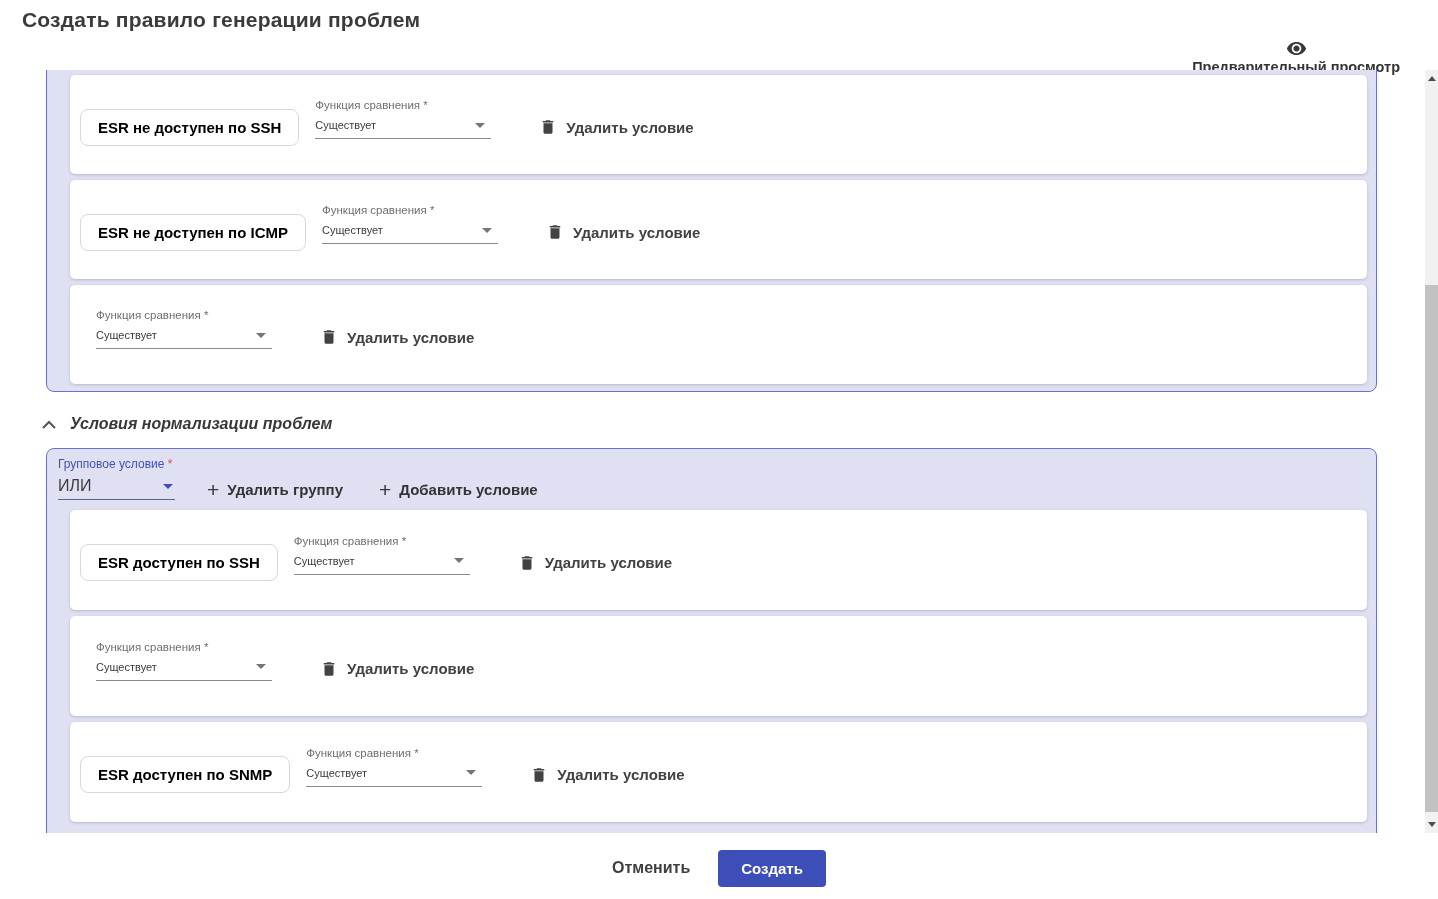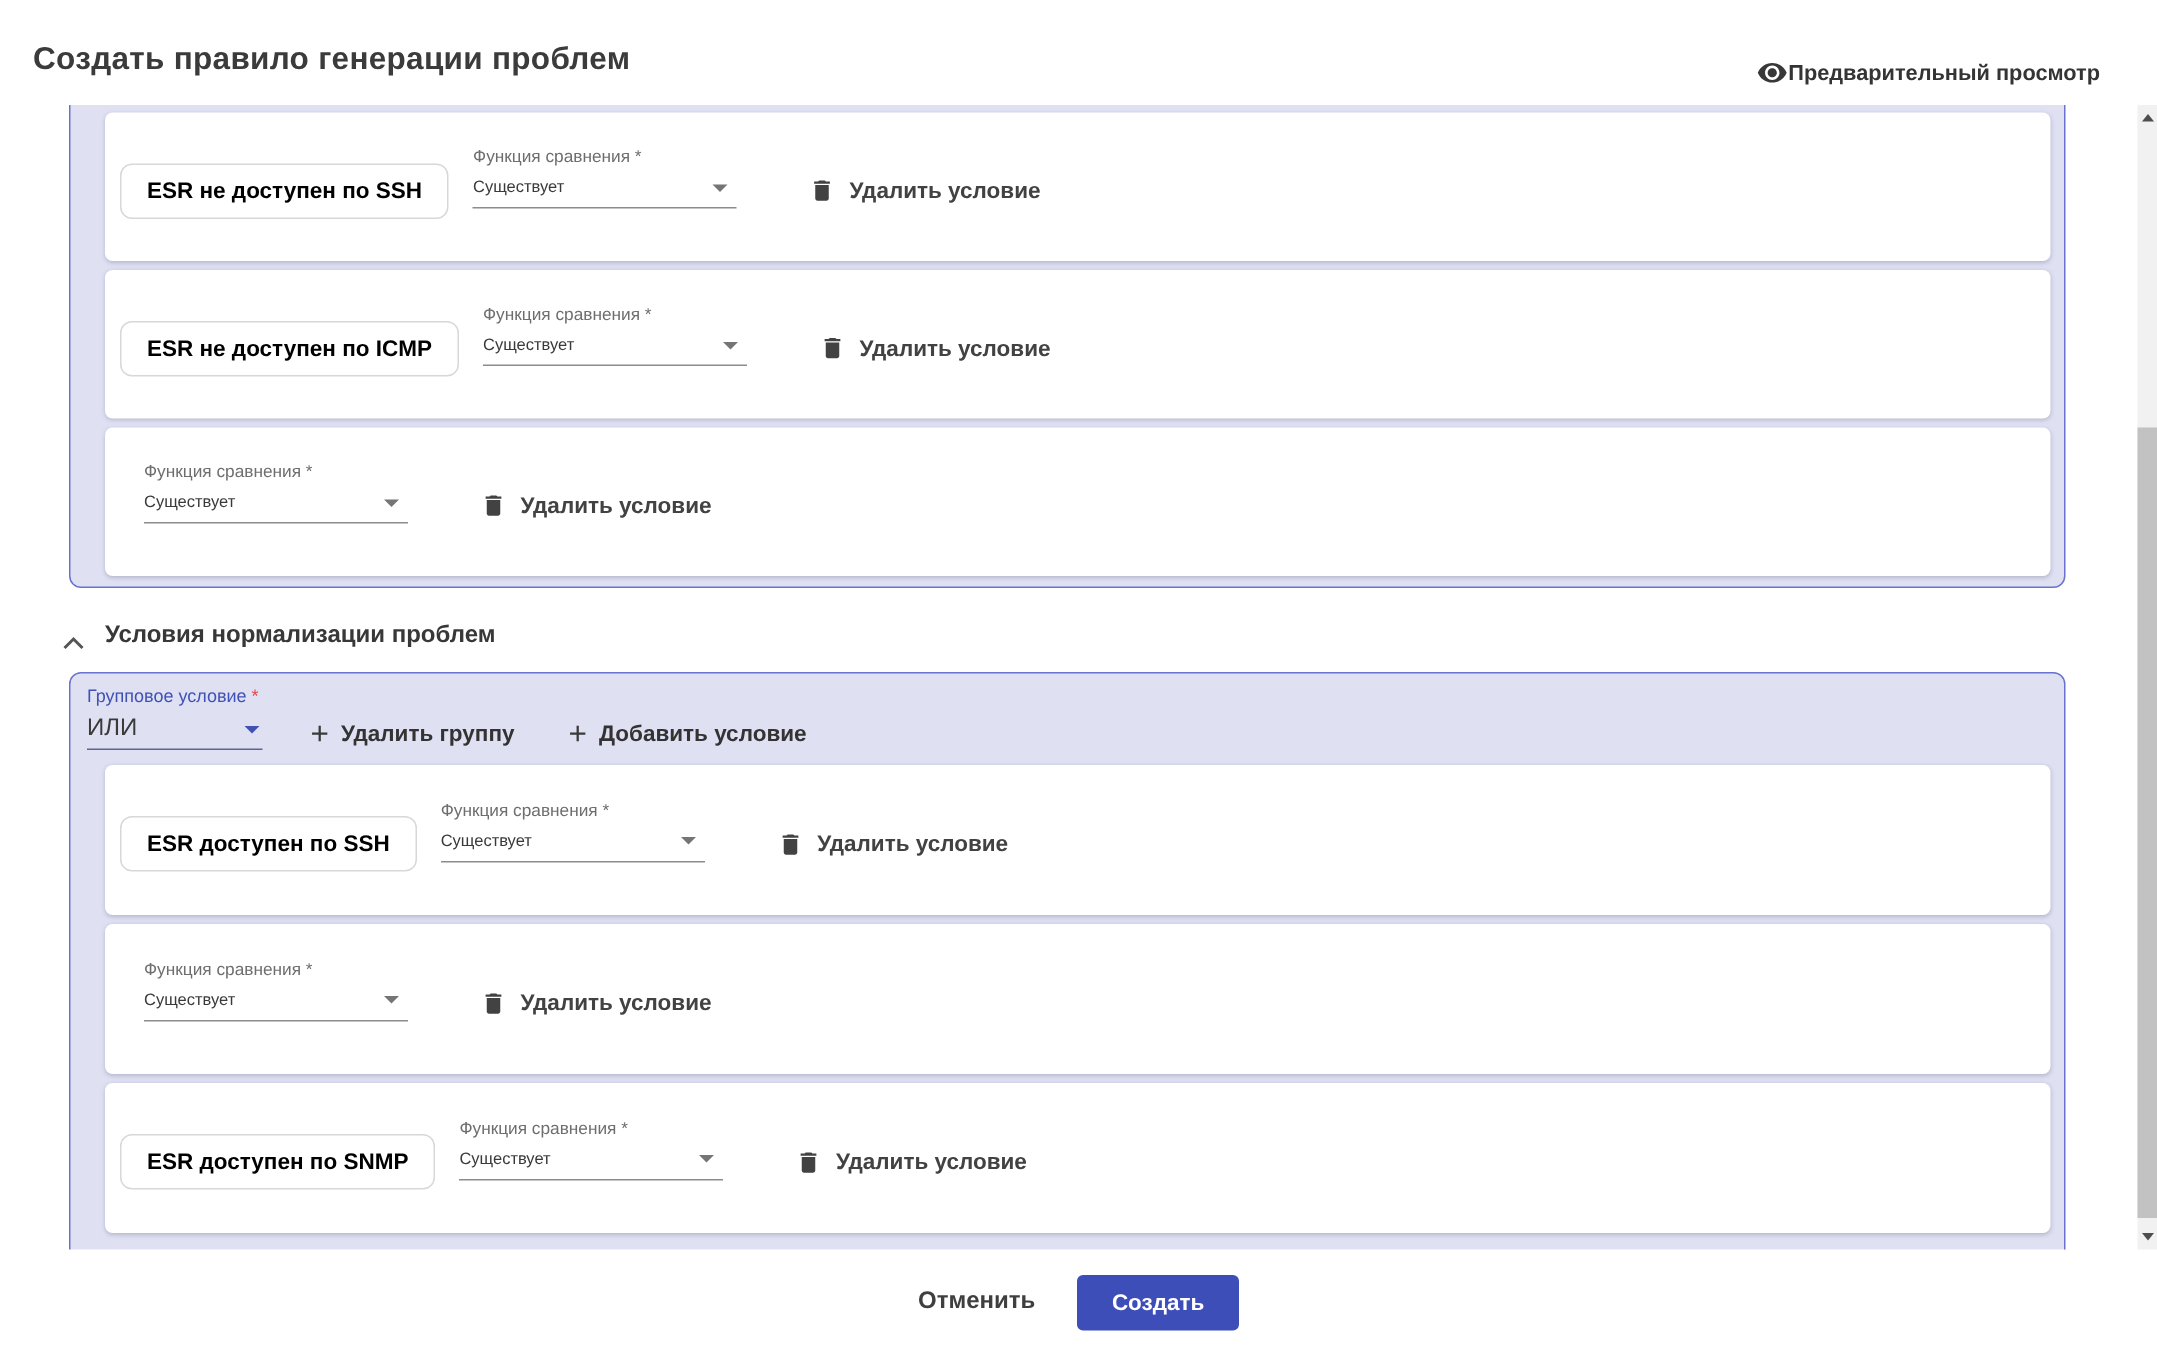--- a/index.html
+++ b/index.html
@@ -4,27 +4,27 @@
 <style>
   html,body{margin:0;padding:0;}
   body{
     width:1438px;height:899px;position:relative;overflow:hidden;
     background:#ffffff;
     font-family:"Liberation Sans", sans-serif;
     color:#3a3a3a;
   }
   
   .page-title{
-    position:absolute;left:22px;top:28px;
+    position:absolute;left:22px;top:8px;
     font-size:21px;font-weight:bold;color:#3b3b3b;letter-spacing:.2px;
   }
   .preview-btn{
     position:absolute;top:38px;right:38px;
     display:flex;align-items:center;gap:0;
-    font-size:14.5px;font-weight:bold;color:#343434;cursor:pointer;
+    font-size:14.5px;font-weight:bold;color:#343434;cursor:pointer;flex-direction:column;
   }
   
   .scroll-area{
     position:absolute;left:0;top:70px;width:1424px;height:763px;
     overflow:hidden;
   }
   .group{
     margin-left:46px;width:1331px;box-sizing:border-box;
     background:#dfe1f3;border:1px solid #6a72cf;border-radius:8px;
   }
@@ -67,21 +67,21 @@
     border-top:5px solid #757575;margin-right:6px;
   }
   .delete-btn{
     margin-left:48px;margin-top:5px;
     display:flex;align-items:center;gap:9px;
     font-size:15px;font-weight:bold;color:#424242;cursor:pointer;white-space:nowrap;
   }
   
   .section-header{
     margin:23px 0 0 42px;height:18px;
-    display:flex;align-items:flex-end;gap:14px;
+    display:flex;align-items:center;gap:14px;font-style:italic;
   }
   .section-title{font-size:16px;font-weight:bold;color:#383838;}
   .collapse-btn{cursor:pointer;display:flex;align-items:center;}
   
   .group-cond-label{
     font-size:12px;color:#3f51b5;margin-top:0;
   }
   .required-mark{color:#e5484d;}
   .operator-row{
     display:flex;align-items:flex-end;margin-top:6px;height:23px;

